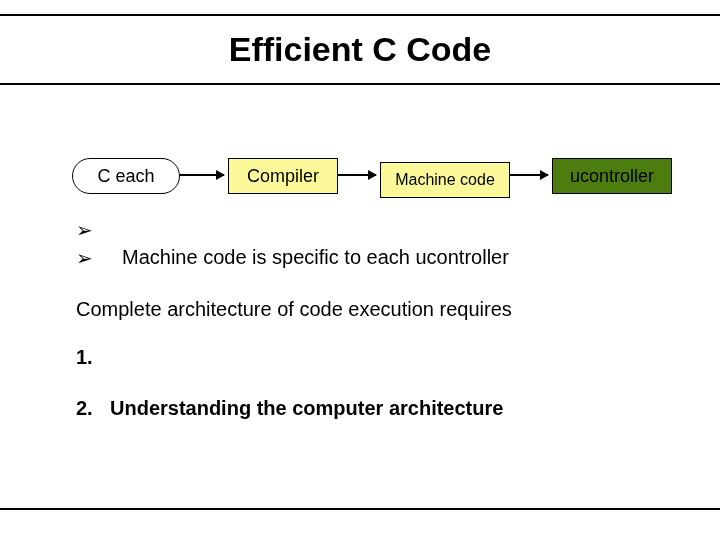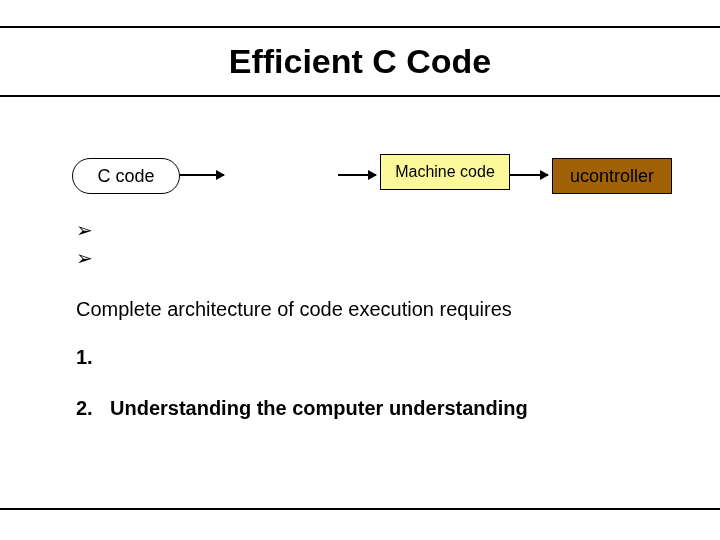--- a/index.html
+++ b/index.html
@@ -13,21 +13,20 @@
   }
   .title-band {
     position: absolute;
     top: 14px;
     left: 0;
     right: 0;
     border-top: 2px solid #000;
     border-bottom: 2px solid #000;
     text-align: center;
     padding: 14px 0 14px 0;
-    margin-top: 12px;
   }
   .title-band h1 {
     font-size: 34px;
     font-weight: bold;
     color: #000;
   }
   .diagram {
     position: absolute;
     top: 150px;
     left: 0;
@@ -41,24 +40,24 @@
     display: flex;
     align-items: center;
     justify-content: center;
     height: 36px;
   }
   .box.rounded {
     border-radius: 18px;
     background: #ffffff;
   }
   .box.yellow { background: #fbf99a; }
-  .box.blue { background: #a16207; }
+  .box.blue { background: #4d7c0f; }
   #b1 { left: 72px;  width: 108px; top: 8px; }
   #b2 { left: 228px; width: 110px; top: 8px; }
-  #b3 { left: 380px; width: 130px; top: 4px; font-size: 16px;}
+  #b3 { left: 380px; width: 130px; top: 12px; font-size: 16px;}
   #b4 { left: 552px; width: 120px; top: 8px; }
   .arrow {
     position: absolute;
     top: 24px;
     height: 2px;
     background: #000;
   }
   .arrow::after {
     content: "";
     position: absolute;
@@ -115,42 +114,44 @@
   }
 </style>
 </head>
 <body>
 
 <div class="title-band">
   <h1>Efficient C Code</h1>
 </div>
 
 <div class="diagram">
-  <div id="b1" class="box rounded">C code</div>
+  <div id="b1" class="box rounded">C each</div>
   <div id="a1" class="arrow"></div>
+  <div id="b2" class="box yellow">Compiler</div>
   <div id="a2" class="arrow"></div>
   <div id="b3" class="box yellow">Machine code</div>
   <div id="a3" class="arrow"></div>
   <div id="b4" class="box blue">ucontroller</div>
 </div>
 
 <div class="bullets">
   <div class="row">
     <span class="sym">➢</span>
   </div>
   <div class="row">
     <span class="sym">➢</span>
+    <span>Machine code is specific to each ucontroller</span>
   </div>
 </div>
 
 <div class="subtitle">Complete architecture of code execution requires</div>
 
 <div class="numlist">
   <div class="row">
     <span class="num">1.</span>
   </div>
   <div class="row">
     <span class="num">2.</span>
-    <span>Understanding the computer understanding</span>
+    <span>Understanding the computer architecture</span>
   </div>
 </div>
 
 <div class="bottom-rule"></div>
 
 </body></html>

